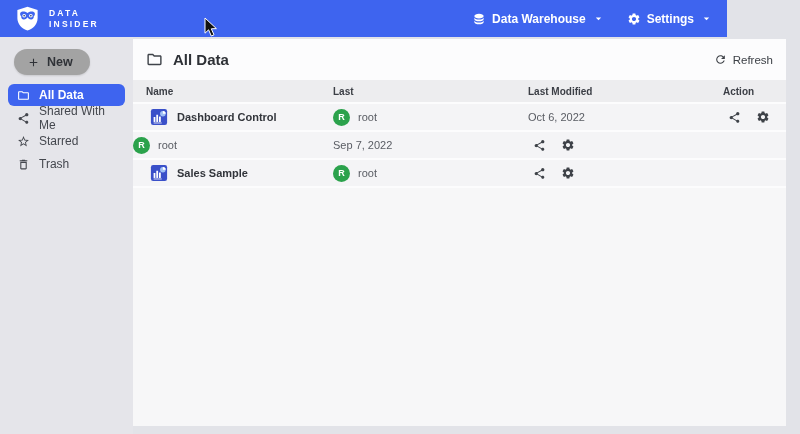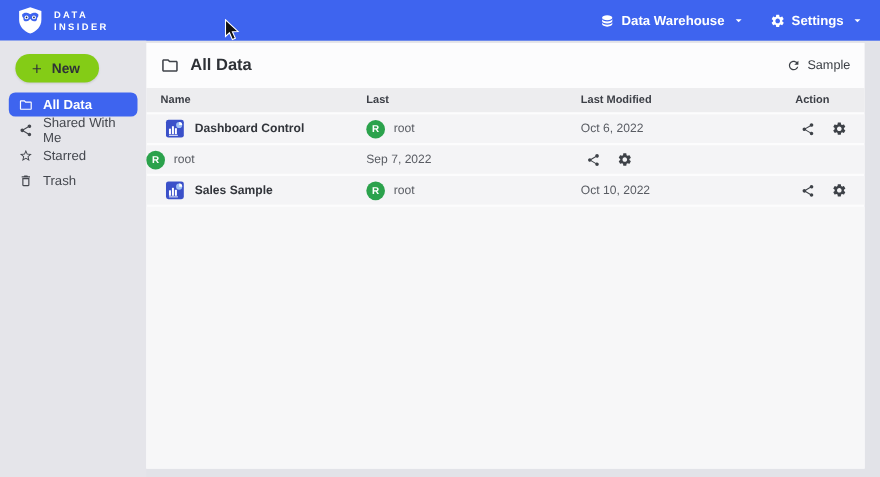--- a/index.html
+++ b/index.html
@@ -7,21 +7,21 @@
   body {
     font-family:"Liberation Sans", sans-serif;
     background:#e2e3e8;
     position:relative;
     -webkit-font-smoothing:antialiased;
   }
   svg { display:block; }
 
   
   .topbar {
-    position:absolute; left:0; top:0; width:800px; height:37px;
+    position:absolute; left:0; top:0; width:727px; height:37px;
     background:#3e64ef; display:flex; align-items:center; padding:0 14px;
   }
   .brand { display:flex; align-items:center; gap:8px; }
   .brand-text { display:flex; flex-direction:column; line-height:1.25; }
   .brand-text span {
     color:#fff; font-size:8.5px; font-weight:700; letter-spacing:2.2px;
   }
   .topbar-right { margin-left:auto; display:flex; align-items:center; gap:22px; }
   .pill-btn {
     display:flex; align-items:center; gap:6px; background:#fff; color:#3e64ef;
@@ -33,21 +33,21 @@
     font-size:12px; font-weight:600; cursor:pointer;
   }
 
   
   .sidebar {
     position:absolute; left:0; top:37px; width:133px; height:397px;
     background:#e5e5ea;
   }
   .new-btn {
     display:inline-flex; align-items:center; gap:7px;
-    margin:12px 0 0 14px; background:#84cc16; border:none; border-radius:14px;
+    margin:12px 0 0 14px; background:#a3a3a3; border:none; border-radius:14px;
     padding:6px 17px 6px 13px; font-size:12.5px; font-weight:600; color:#2f3237;
     font-family:"Liberation Sans", sans-serif; cursor:pointer;
     box-shadow:0 1px 2px rgba(0,0,0,0.12);
   }
   .nav { margin-top:9px; list-style:none; }
   .nav-item {
     height:22px; margin:0 8px 1px 8px; padding-left:9px;
     display:flex; align-items:center; gap:9px; border-radius:6px;
     font-size:12px; font-weight:500; color:#44474e; cursor:pointer;
   }
@@ -196,21 +196,21 @@
           </svg>
       </span>
       <h1 class="panel-title">All Data</h1>
     </div>
     <button class="refresh-btn">
       <span>
         <svg width="13" height="13" viewBox="0 0 24 24" fill="#3c4046">
             <path d="M17.65 6.35C16.2 4.9 14.21 4 12 4c-4.42 0-7.99 3.58-7.99 8s3.57 8 7.99 8c3.73 0 6.84-2.55 7.73-6h-2.08c-.82 2.33-3.04 4-5.65 4-3.31 0-6-2.69-6-6s2.69-6 6-6c1.66 0 3.14.69 4.22 1.78L13 11h7V4l-2.35 2.35z"></path>
           </svg>
       </span>
-      <span>Sample</span>
+      <span>Refresh</span>
     </button>
   </div>
 
   <div class="thead grid-cols">
     <span class="col-name">Name</span>
     <span>Last</span>
     <span>Last Modified</span>
     <span>Action</span>
   </div>
 
@@ -280,21 +280,20 @@
           <circle cx="14.3" cy="6.3" r="3.1" fill="#9fc0f5"></circle>
           <path d="M14.3 6.3 L14.3 3.2 A3.1 3.1 0 0 1 17.4 6.3 Z" fill="#fff"></path>
         </svg>
       </span>
       <span>Sales Sample</span>
     </div>
     <div class="cell-owner">
       <span class="avatar">R</span>
       <span>root</span>
     </div>
-    <span class="cell-modified">Oct 10, 2022</span>
     <div class="cell-action">
       <span class="action-icon">
         <svg width="13" height="13" viewBox="0 0 24 24" fill="#3e4248">
             <path d="M18 16.08c-.76 0-1.44.3-1.96.77L8.91 12.7c.05-.23.09-.46.09-.7s-.04-.47-.09-.7l7.05-4.11c.54.5 1.25.81 2.04.81 1.66 0 3-1.34 3-3s-1.34-3-3-3-3 1.34-3 3c0 .24.04.47.09.7L8.04 9.81C7.5 9.31 6.79 9 6 9c-1.66 0-3 1.34-3 3s1.34 3 3 3c.79 0 1.5-.31 2.04-.81l7.12 4.16c-.05.21-.08.43-.08.65 0 1.61 1.31 2.92 2.92 2.92 1.61 0 2.92-1.31 2.92-2.92s-1.31-2.92-2.92-2.92z"></path>
           </svg>
       </span>
       <span class="action-icon">
         <svg width="14" height="14" viewBox="0 0 24 24" fill="#3e4248">
             <path d="M19.14 12.94c.04-.3.06-.61.06-.94s-.02-.64-.07-.94l2.03-1.58c.18-.14.23-.41.12-.61l-1.92-3.32c-.12-.22-.37-.29-.59-.22l-2.39.96c-.5-.38-1.03-.7-1.62-.94l-.36-2.54c-.04-.24-.24-.41-.48-.41h-3.84c-.24 0-.43.17-.47.41l-.36 2.54c-.59.24-1.13.57-1.62.94l-2.39-.96c-.22-.08-.47 0-.59.22L2.74 8.87c-.12.21-.08.47.12.61l2.03 1.58c-.05.3-.09.63-.09.94s.02.64.07.94l-2.03 1.58c-.18.14-.23.41-.12.61l1.92 3.32c.12.22.37.29.59.22l2.39-.96c.5.38 1.03.7 1.62.94l.36 2.54c.05.24.24.41.48.41h3.84c.24 0 .44-.17.47-.41l.36-2.54c.59-.24 1.13-.56 1.62-.94l2.39.96c.22.08.47 0 .59-.22l1.92-3.32c.12-.22.07-.47-.12-.61l-2.01-1.58zM12 15.6c-1.98 0-3.6-1.62-3.6-3.6s1.62-3.6 3.6-3.6 3.6 1.62 3.6 3.6-1.62 3.6-3.6 3.6z"></path>
           </svg>

